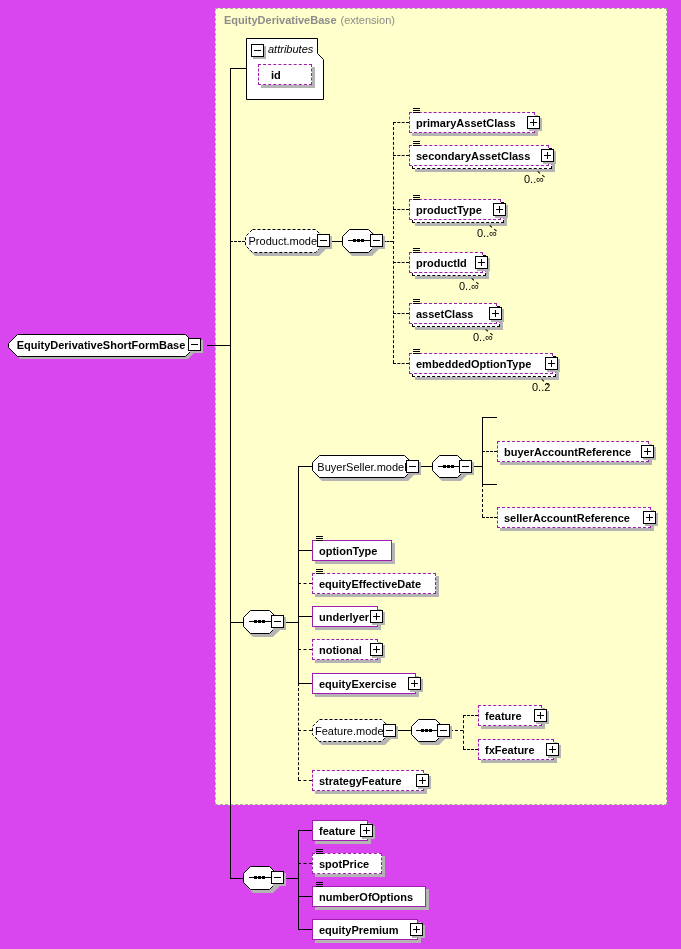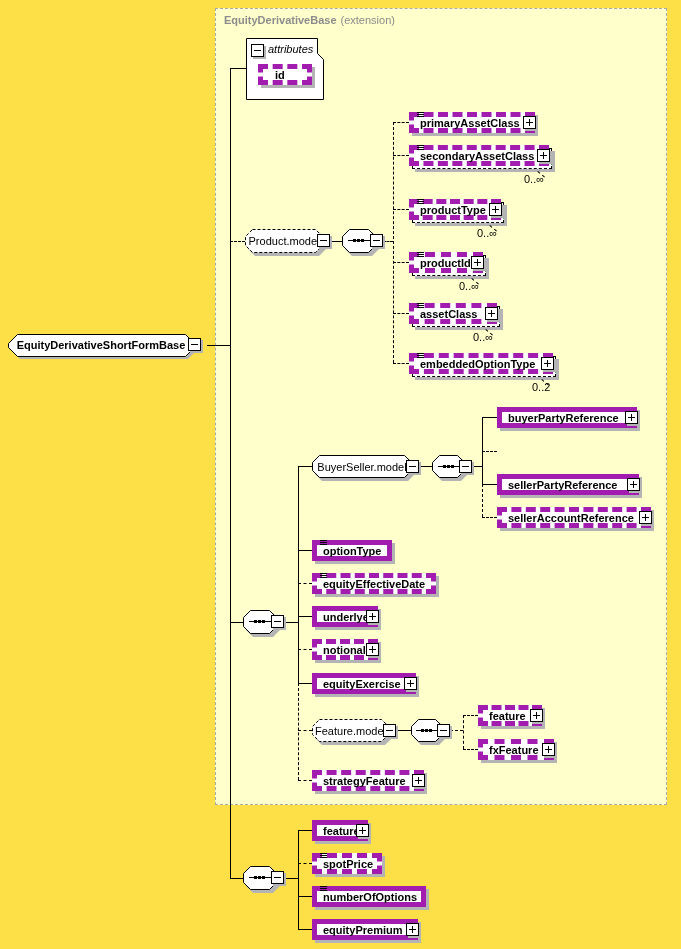--- a/index.html
+++ b/index.html
@@ -1,33 +1,33 @@
 <!DOCTYPE html>
 <html><head>
 <meta charset="utf-8">
 <style>
   * { margin:0; padding:0; box-sizing:border-box; }
   body { background:#fff; font-family:"Liberation Sans", sans-serif; }
-  #canvas { position:relative; width:681px; height:949px; background:#fde047; overflow:hidden; }
+  #canvas { position:relative; width:681px; height:949px; background:#d946ef; overflow:hidden; }
 
   
   .container { position:absolute; left:215px; top:8px; width:452px; height:797px;
                background:#FFFFCC; border:1px dashed #A8A8A8; }
   .container-header { position:absolute; left:8px; top:5px; font-size:11px; color:#8C8C8C; white-space:nowrap; }
   .container-header b { font-weight:bold; }
   .container-header span { font-weight:normal; margin-left:4px; }
 
   
   .hl { position:absolute; height:1px; background:#000; }
   .vl { position:absolute; width:1px; background:#000; }
   .hd { position:absolute; height:0; border-top:1px dashed #000; }
   .vd { position:absolute; width:0; border-left:1px dashed #000; }
 
   
-  .el { position:absolute; height:21px; background:#fff; border:5px solid #a21caf;
+  .el { position:absolute; height:21px; background:#fff; border:1px solid #a21caf;
         box-shadow:3px 3px 0 #B4B4B4; display:flex; align-items:center;
         padding:0 2px 0 6px; font-size:11px; font-weight:bold; white-space:nowrap; }
   .el.opt { border-style:dashed; }
   .el.rep { box-shadow:none; }
   .stack { position:absolute; height:21px; background:#fff; border:1px dashed #000;
            box-shadow:3px 3px 0 #B4B4B4; }
 
   
   .expand, .toggle { position:absolute; width:13px; height:13px; background:#fff;
         border:1px solid #000; box-shadow:2px 2px 0 #B4B4B4; }
@@ -240,26 +240,22 @@
       <polygon points="7.5,0.5 25.5,0.5 32.5,7.5 32.5,15.5 25.5,22.5 7.5,22.5 0.5,15.5 0.5,7.5" fill="#fff" stroke="#000"></polygon>
     </svg>
     <span class="seqicon">
         <i></i>
         <i></i>
         <i></i>
       </span>
     <span class="toggle"></span>
   </div>
 
-  <div class="el" style="left:497px;top:407px;width:140px;">
-    <span>buyerPartyReference</span>
-    <span class="expand"></span>
-  </div>
-  <div class="el" style="left:497px;top:474px;width:142px;">
-    <span>sellerPartyReference</span>
+  <div class="el opt" style="left:497px;top:441px;width:152px;">
+    <span>buyerAccountReference</span>
     <span class="expand"></span>
   </div>
   <div class="el opt" style="left:497px;top:507px;width:154px;">
     <span>sellerAccountReference</span>
     <span class="expand"></span>
   </div>
 
   <div class="el" style="left:312px;top:540px;width:80px;">
     <span class="type-icon"></span>
     <span>optionType</span>

